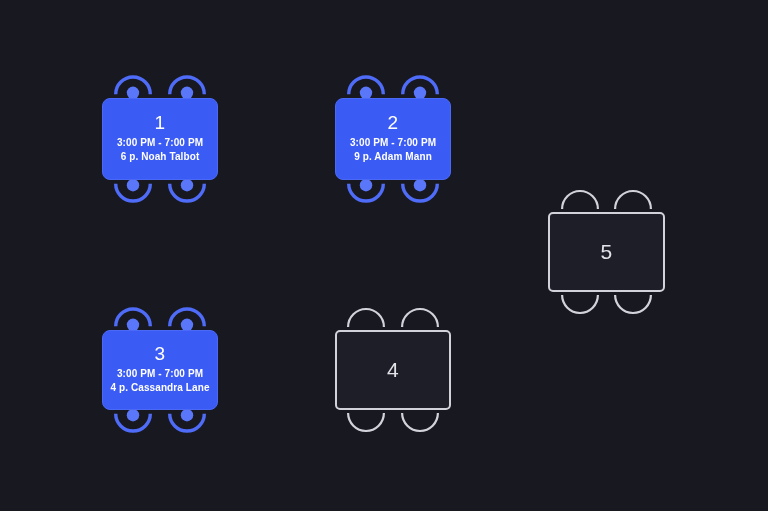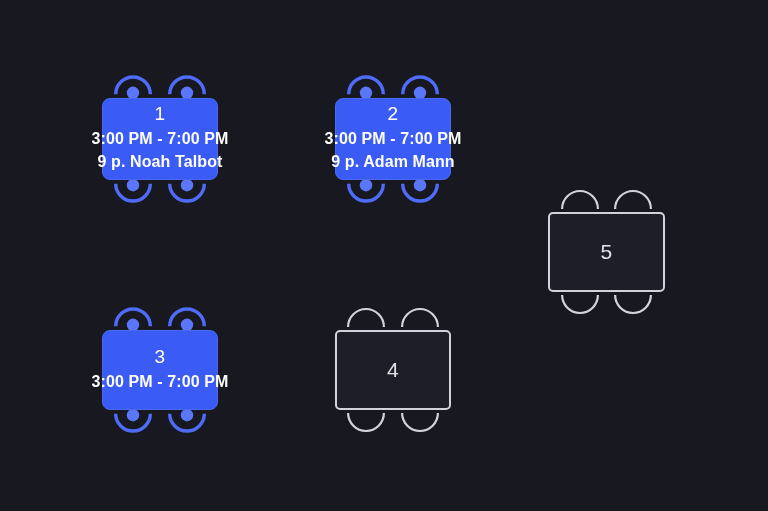--- a/index.html
+++ b/index.html
@@ -59,21 +59,21 @@
     color: #ffffff;
     margin-bottom: 3px;
   }
   .table-group.free .table-number {
     color: #e2e2e8;
     font-size: 21px;
   }
 
   
   .res-line {
-    font-size: 16px;
+    font-size: 10px;
     font-weight: bold;
     color: #ffffff;
     line-height: 1.45;
     white-space: nowrap;
     letter-spacing: 0.1px;
   }
 
   
   .chair {
     position: absolute;
@@ -106,21 +106,21 @@
       </div>
       <div class="chair" style="left: 103.68px; top: 105px;">
         <svg width="38" height="19" viewBox="0 0 38 19">
             <path d="M 1.6999999999999993 1.7 A 17.3 17.3 0 0 0 36.3 1.7" fill="none" stroke="#4f6cf8" stroke-width="3.4" stroke-linecap="butt"></path>
             <circle cx="19" cy="3.2" r="6.2" fill="#5a77f9"></circle>
           </svg>
       </div>
       <div class="table-surface" style="left: 38px; top: 21px; width: 116px; height: 82px;">
         <div class="table-number">1</div>
         <div class="res-line">3:00 PM - 7:00 PM</div>
-        <div class="res-line">9 p. Noah Talbot</div>
+        <div class="res-line">6 p. Noah Talbot</div>
       </div>
     </div>
     <div class="table-group occupied" style="left: 297px; top: 77px; width: 192px; height: 124px;">
       <div class="chair" style="left: 50.32px; top: 0px;">
         <svg width="38" height="19" viewBox="0 0 38 19">
             <path d="M 1.6999999999999993 17.3 A 17.3 17.3 0 0 1 36.3 17.3" fill="none" stroke="#4f6cf8" stroke-width="3.4" stroke-linecap="butt"></path>
             <circle cx="19" cy="15.8" r="6.2" fill="#5a77f9"></circle>
           </svg>
       </div>
       <div class="chair" style="left: 103.68px; top: 0px;">
@@ -168,20 +168,21 @@
       </div>
       <div class="chair" style="left: 103.68px; top: 103px;">
         <svg width="38" height="19" viewBox="0 0 38 19">
             <path d="M 1.6999999999999993 1.7 A 17.3 17.3 0 0 0 36.3 1.7" fill="none" stroke="#4f6cf8" stroke-width="3.4" stroke-linecap="butt"></path>
             <circle cx="19" cy="3.2" r="6.2" fill="#5a77f9"></circle>
           </svg>
       </div>
       <div class="table-surface" style="left: 38px; top: 21px; width: 116px; height: 80px;">
         <div class="table-number">3</div>
         <div class="res-line">3:00 PM - 7:00 PM</div>
+        <div class="res-line">4 p. Cassandra Lane</div>
       </div>
     </div>
     <div class="table-group free" style="left: 297px; top: 309px; width: 192px; height: 122px;">
       <div class="chair" style="left: 50.32px; top: 0px;">
         <svg width="38" height="19" viewBox="0 0 38 19">
             <path d="M 1.1000000000000014 17.9 A 17.9 17.9 0 0 1 36.9 17.9" fill="none" stroke="#d2d2da" stroke-width="2.2" stroke-linecap="butt"></path>
 
           </svg>
       </div>
       <div class="chair" style="left: 103.68px; top: 0px;">

